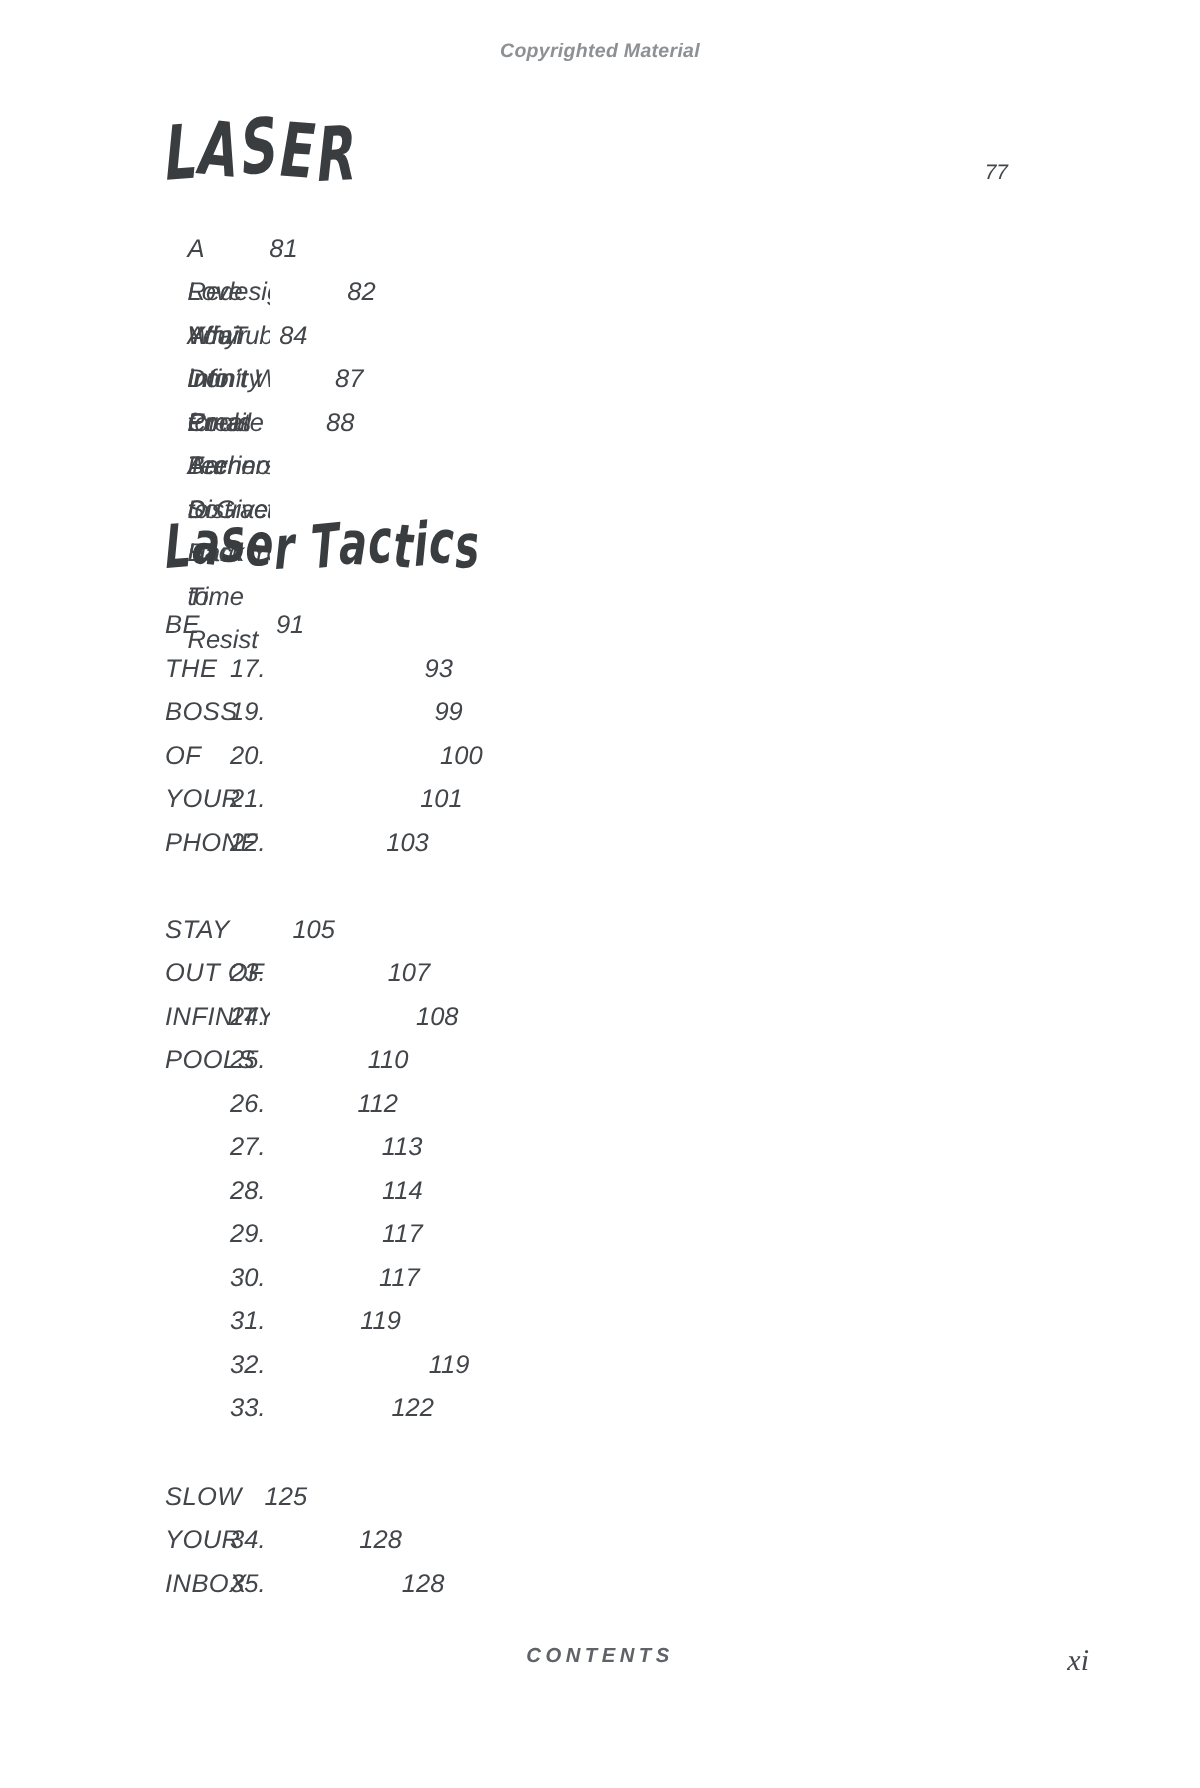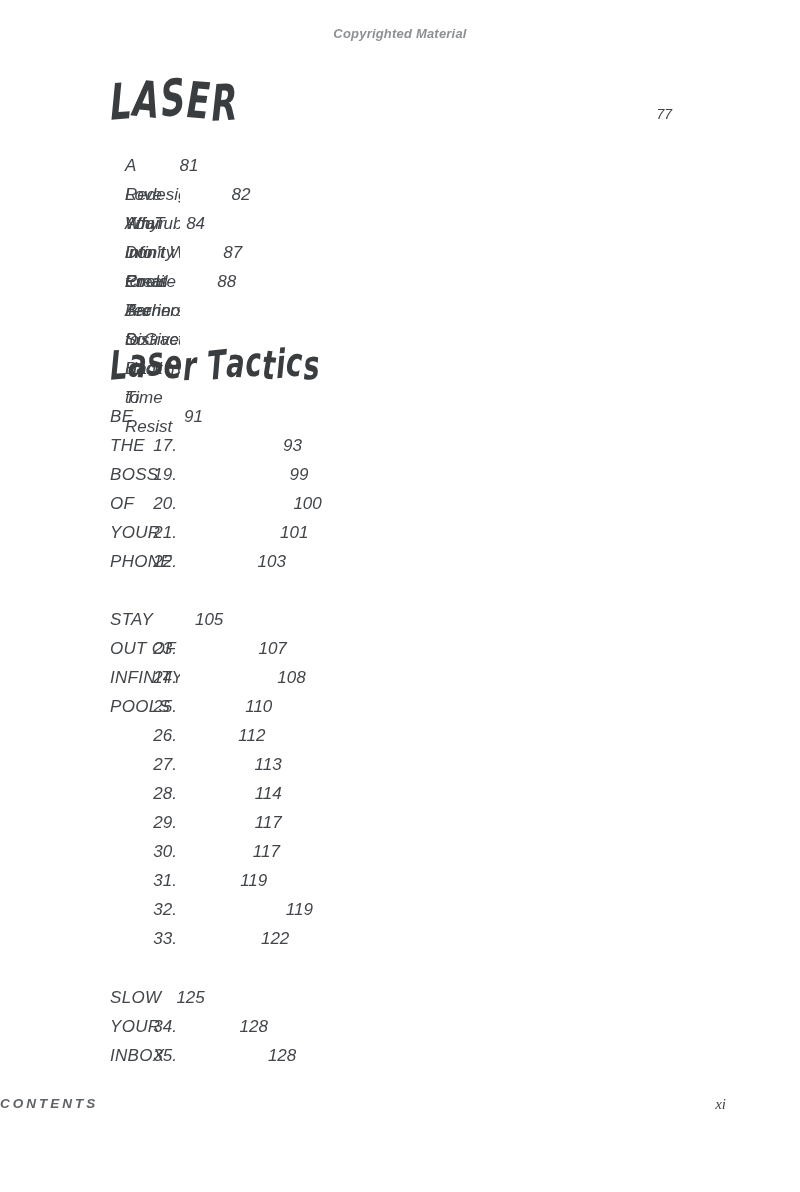--- a/index.html
+++ b/index.html
@@ -83,31 +83,32 @@
   .section.s1{margin-top:29px;}
   .section.s2{margin-top:30px;}
   .footer{
     position:relative;
     margin-top:26px;
     height:20px;
   }
   .running-head{
     position:absolute;
     left:0;right:0;
+    text-align:center;
     font-size:13.5px;
     font-weight:bold;
     letter-spacing:3px;
     color:#5f6367;
   }
   .folio{
     position:absolute;
     right:74px;
     top:0;
     font-family:"Liberation Serif",serif;
-    font-size:15px;
+    font-size:20px;
     color:#42464a;
   }
 </style>
 </head>
 <body>
 
 <div class="page">
 
   <div class="notice top">Copyrighted Material</div>
 

